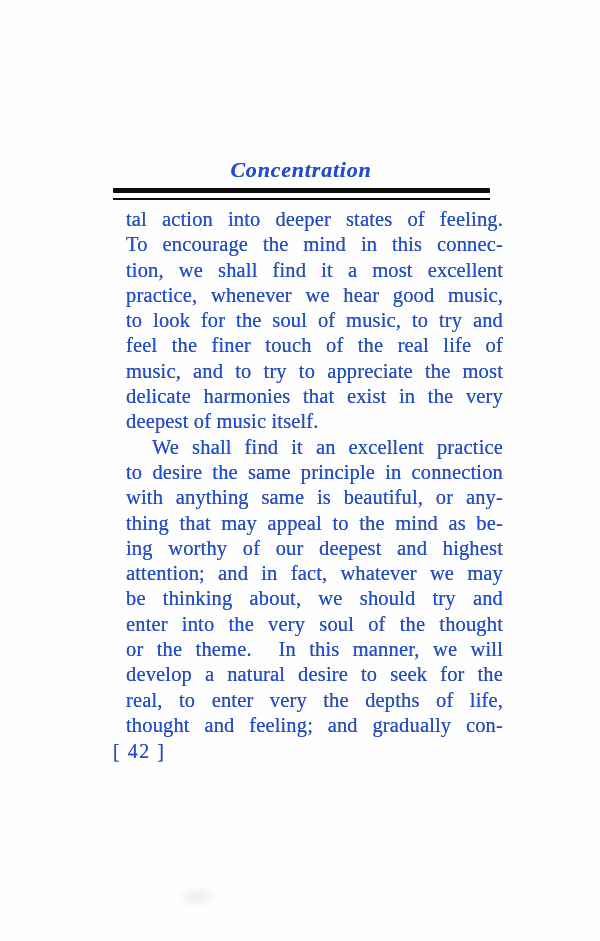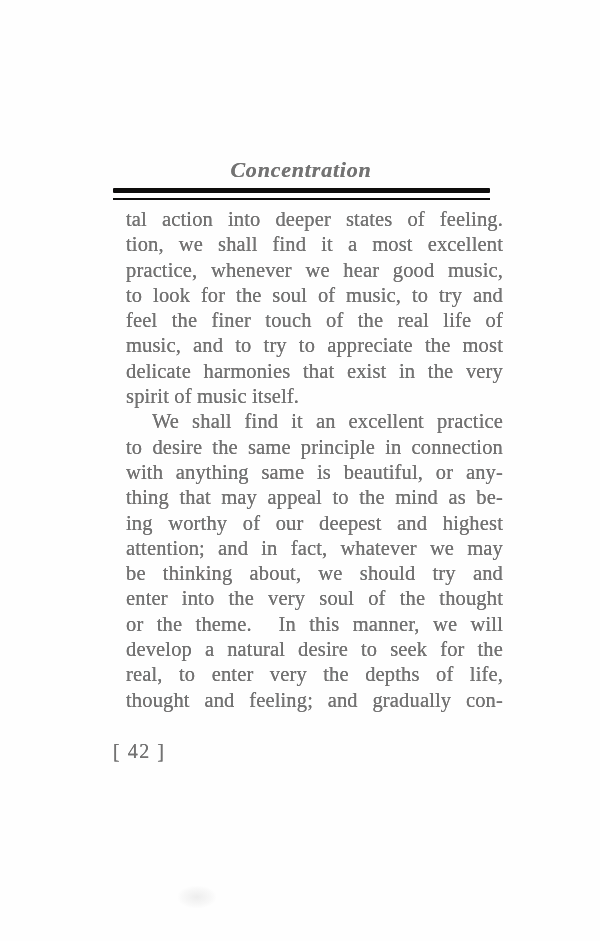--- a/index.html
+++ b/index.html
@@ -9,21 +9,21 @@
     height: 941px;
     background: #ffffff;
   }
 
   .page {
     position: relative;
     width: 600px;
     height: 941px;
     background: #fefefe;
     font-family: "Liberation Serif", "DejaVu Serif", serif;
-    color: #737373;
+    color: #1d4ed8;
     overflow: hidden;
   }
 
   
   .running-head {
     position: absolute;
     top: 157px;
     left: 113px;
     width: 376px;
     text-align: center;
@@ -93,27 +93,28 @@
 <div class="page">
 
   <div class="running-head">Concentration</div>
 
   <div class="rule rule-thick"></div>
   <div class="rule rule-thin"></div>
 
   <div class="body">
       <div class="paragraph">
         <div class="line">tal action into deeper states of feeling.</div>
+        <div class="line">To encourage the mind in this connec-</div>
         <div class="line">tion, we shall find it a most excellent</div>
         <div class="line">practice, whenever we hear good music,</div>
         <div class="line">to look for the soul of music, to try and</div>
         <div class="line">feel the finer touch of the real life of</div>
         <div class="line">music, and to try to appreciate the most</div>
         <div class="line">delicate harmonies that exist in the very</div>
-        <div class="line unjustified">spirit of music itself.</div>
+        <div class="line unjustified">deepest of music itself.</div>
       </div>
       <div class="paragraph">
         <div class="line indent">We shall find it an excellent practice</div>
         <div class="line">to desire the same principle in connection</div>
         <div class="line">with anything same is beautiful, or any-</div>
         <div class="line">thing that may appeal to the mind as be-</div>
         <div class="line">ing worthy of our deepest and highest</div>
         <div class="line">attention; and in fact, whatever we may</div>
         <div class="line">be thinking about, we should try and</div>
         <div class="line">enter into the very soul of the thought</div>

